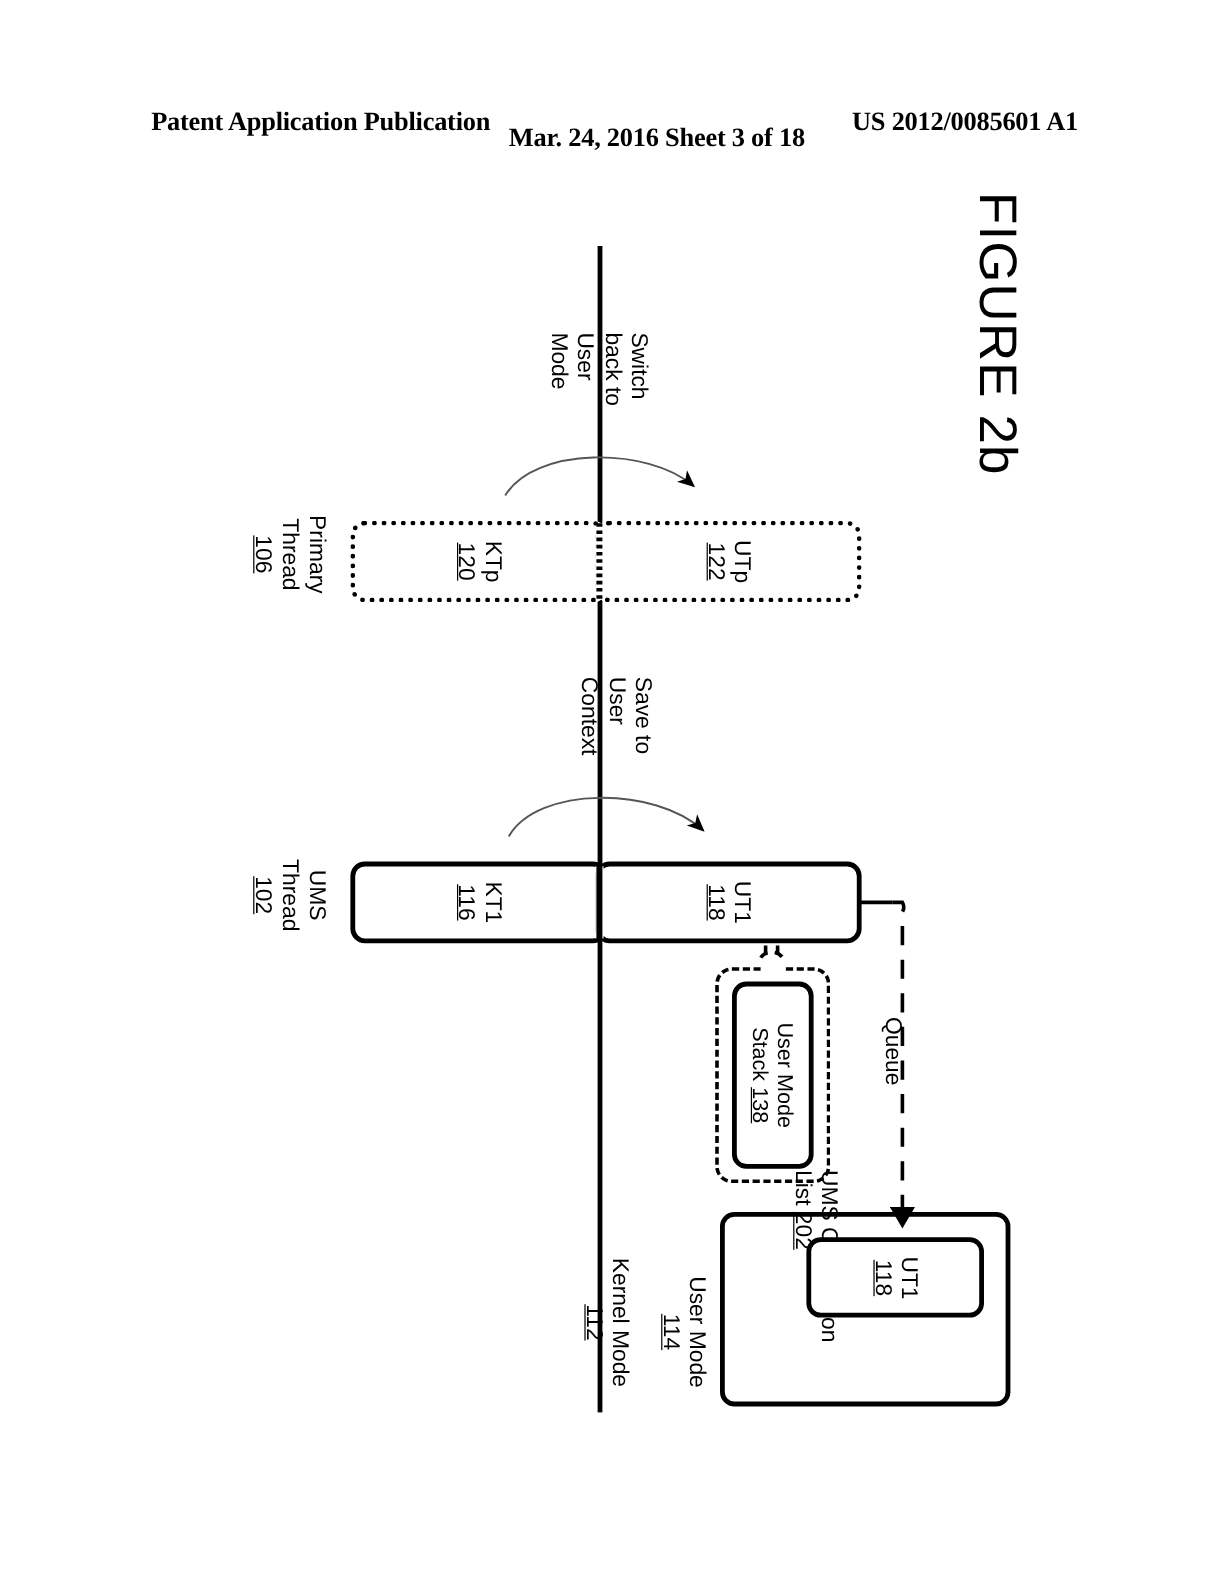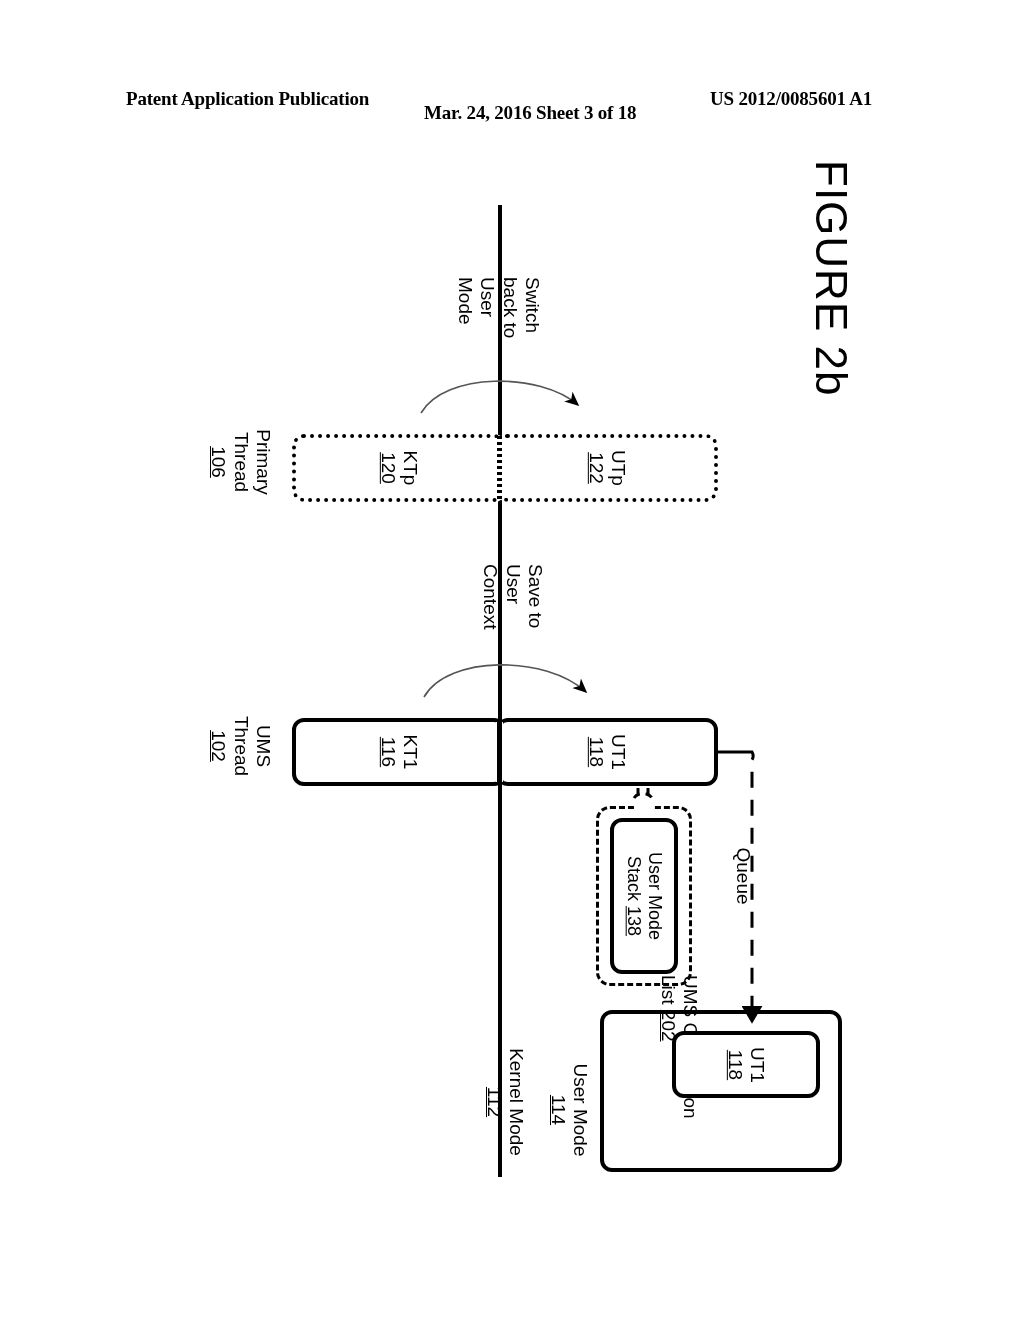--- a/index.html
+++ b/index.html
@@ -18,21 +18,21 @@
 
   
   #pub-header {
     position: absolute;
     top: 88px;
     left: 0;
     width: 1024px;
     height: 28px;
     font-family: "Liberation Serif", serif;
     font-weight: bold;
-    font-size: 19px;
+    font-size: 22px;
     letter-spacing: -0.2px;
     white-space: nowrap;
   }
   #pub-header .h-left   { position: absolute; left: 126px;  top: 0; }
   #pub-header .h-mid    { position: absolute; left: 424px;  top: 0; margin-top: 14px; }
   #pub-header .h-right  { position: absolute; left: 710px;  top: 0; }
 
   
   #figure-title {
     position: absolute;

